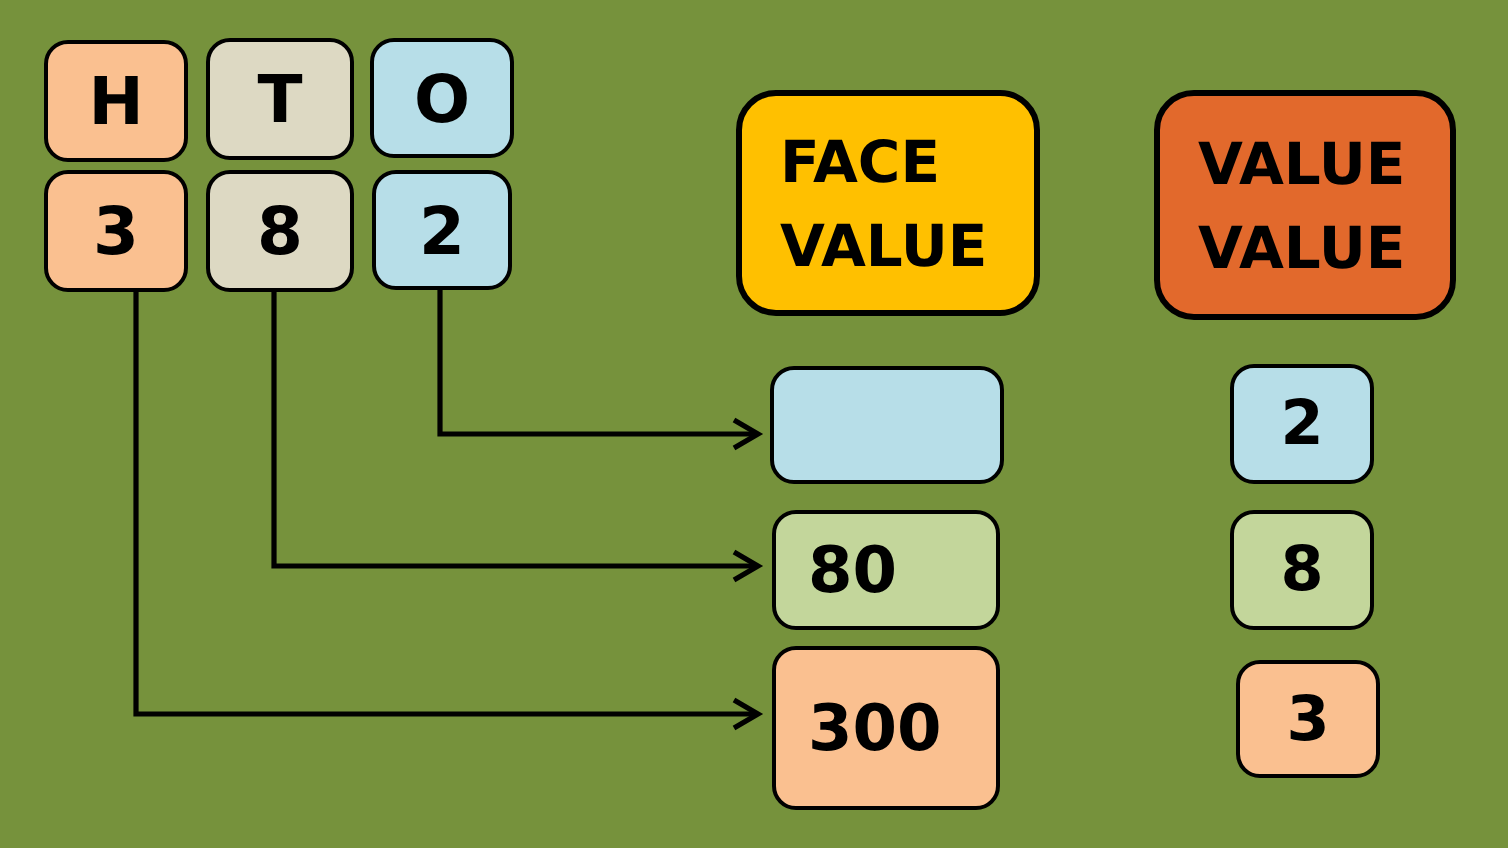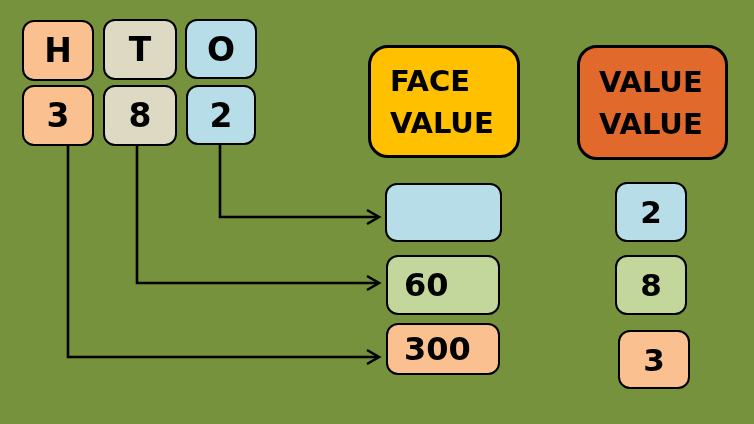--- a/index.html
+++ b/index.html
@@ -84,23 +84,23 @@
 
   <div class="box title-box c-orange" style="left:577px; top:45px; width:151px; height:115px">
     <span>VALUE</span>
     <span>VALUE</span>
   </div>
 
   <div class="box result-box c-blue" style="left:385px; top:183px; width:117px; height:59px">
     <span></span>
   </div>
   <div class="box result-box c-green" style="left:386px; top:255px; width:114px; height:60px">
-    <span>60</span>
+    <span>80</span>
   </div>
-  <div class="box result-box c-peach" style="left:386px; top:323px; width:114px; height:52px">
+  <div class="box result-box c-peach" style="left:386px; top:323px; width:114px; height:82px">
     <span>300</span>
   </div>
 
   <div class="box face-box c-blue" style="left:615px; top:182px; width:72px; height:60px">
     <span>2</span>
   </div>
   <div class="box face-box c-green" style="left:615px; top:255px; width:72px; height:60px">
     <span>8</span>
   </div>
   <div class="box face-box c-peach" style="left:618px; top:330px; width:72px; height:59px">

